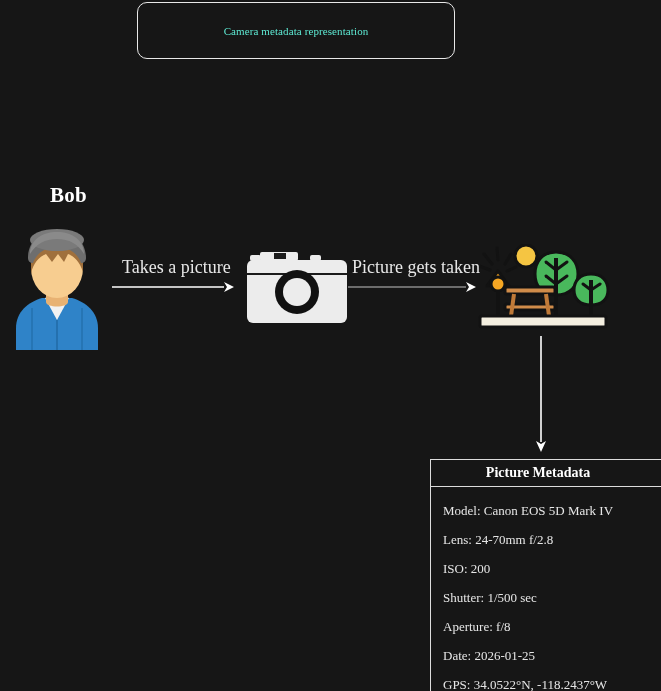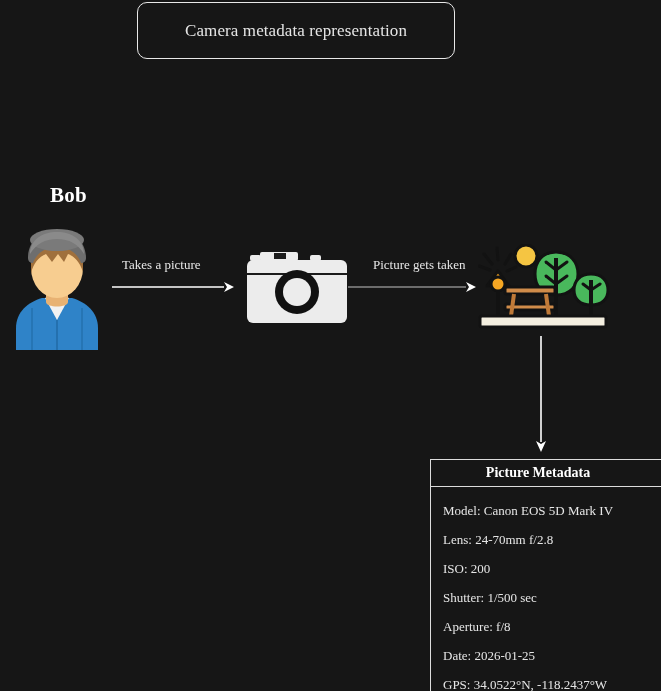--- a/index.html
+++ b/index.html
@@ -24,22 +24,22 @@
     width: 318px;
     height: 57px;
     border: 1px solid #e8e8e8;
     border-radius: 10px;
     box-sizing: border-box;
     display: flex;
     align-items: center;
     justify-content: center;
   }
   #title-text {
-    color: #e5e5e5;
-    font-size: 17px;
+    color: #5eead4;
+    font-size: 11px;
     letter-spacing: 0.1px;
   }
 
   
   #actor-label {
     position: absolute;
     left: 50px;
     top: 183px;
     color: #ffffff;
     font-size: 21px;
@@ -69,25 +69,25 @@
     left: 478px;
     top: 244px;
     width: 132px;
     height: 86px;
   }
 
   
   .arrow-label {
     position: absolute;
     color: #e7e7e7;
-    font-size: 13px;
+    font-size: 18px;
     white-space: nowrap;
   }
   #arrow1-label { left: 122px; top: 257px; }
-  #arrow2-label { left: 352px; top: 257px; margin-left: 21px; }
+  #arrow2-label { left: 352px; top: 257px; }
 
   #arrow1 { position: absolute; left: 110px; top: 279px; width: 126px; height: 16px; }
   #arrow2 { position: absolute; left: 346px; top: 279px; width: 132px; height: 16px; }
   #arrow3 { position: absolute; left: 528px; top: 334px; width: 26px; height: 120px; }
 
   
   #metadata-panel {
     position: absolute;
     left: 430px;
     top: 459px;

